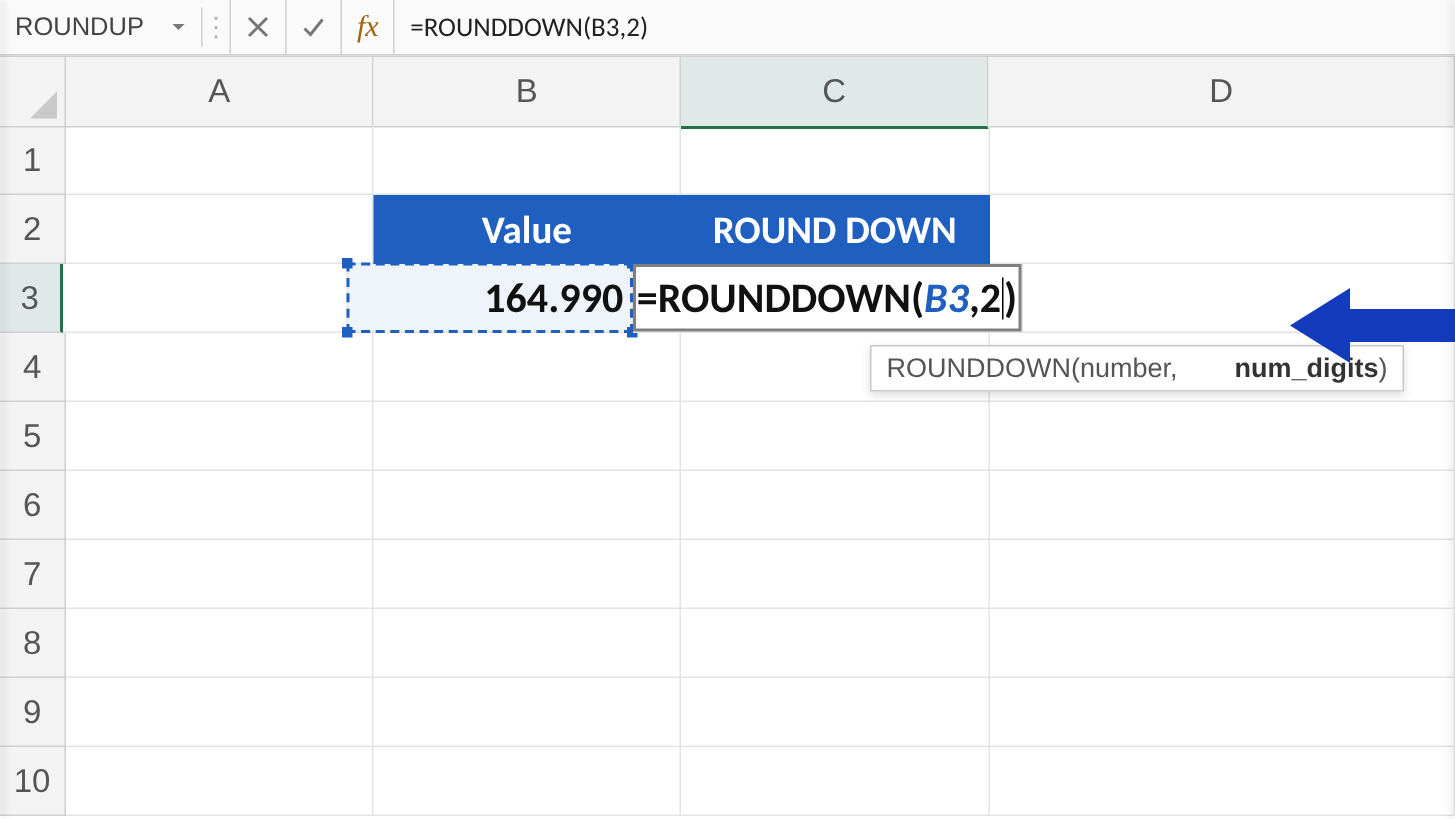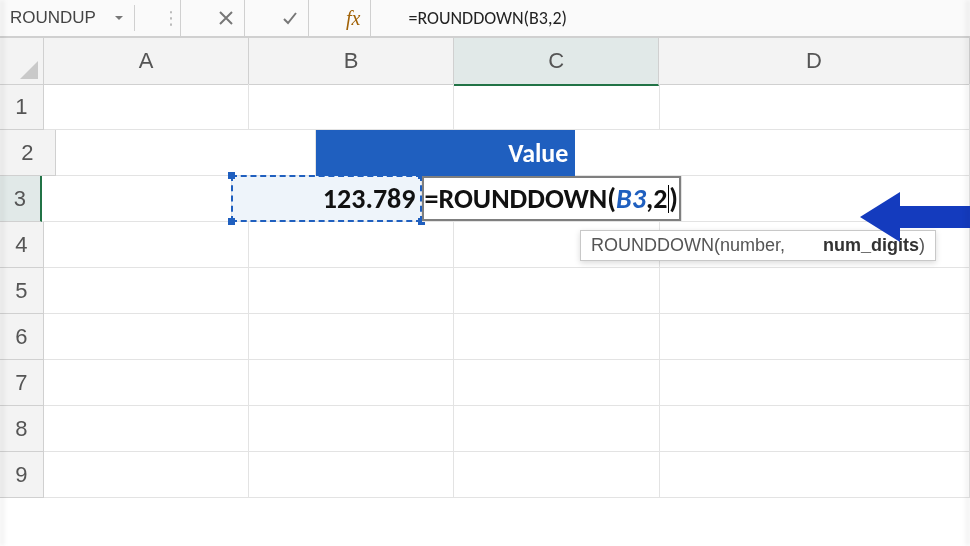--- a/index.html
+++ b/index.html
@@ -14,21 +14,20 @@
   }
 
   
   .fbar {
     display: flex;
     align-items: center;
     height: 36px;
     border-bottom: 1px solid #d0d0d0;
     background: #fafafa;
     font-size: 18px;
-    gap: 27px;
   }
   .namebox-wrap {
     position: relative;
     display: flex;
     align-items: center;
     border-right: 1px solid #d0d0d0;
     padding: 0 4px 0 8px;
   }
   .namebox {
     width: 100px;
@@ -137,21 +136,21 @@
     position:relative;
     overflow:visible;
     white-space:nowrap;
   }
 
   
   .hdrcell {
     background:#1f5fbf;
     color:#fff;
     font-weight:bold;
-    text-align:right;
+    text-align:center;
     font-size:26px;
     border-right:1px solid #1f5fbf;
     border-bottom:1px solid #1f5fbf;
   }
   .valcell {
     background:#eef4fa;
     font-weight:bold;
     text-align:right;
     font-size:28px;
     color:#111;
@@ -268,28 +267,29 @@
     <div class="cell col-w"></div>
     <div class="cell col-w"></div>
     <div class="cell col-w"></div>
     <div class="cell colD-w"></div>
   </div>
 
   <div class="row">
     <div class="rowhead">2</div>
     <div class="cell col-w"></div>
     <div class="cell col-w hdrcell">Value</div>
+    <div class="cell col-w hdrcell">ROUND DOWN</div>
     <div class="cell colD-w"></div>
   </div>
 
   <div class="row">
     <div class="rowhead active">3</div>
     <div class="cell col-w"></div>
     <div class="cell col-w valcell" style="position:relative;">
-      <span>123.789</span>
+      <span>164.990</span>
       <div class="ref-outline"></div>
       <div class="ref-handle tl"></div>
       <div class="ref-handle tr"></div>
       <div class="ref-handle bl"></div>
       <div class="ref-handle br"></div>
     </div>
     <div class="cell col-w editcell" style="position:relative;">
       <span>=</span><span>ROUNDDOWN</span><span>(</span><span class="ref">B3</span><span>,</span><span class="num">2</span><span class="caret"></span><span>)</span>
       <div class="editcell-outline"></div>
     </div>
@@ -331,20 +331,27 @@
       <div class="cell col-w"></div>
       <div class="cell colD-w"></div>
     </div>
   <div class="row">
       <div class="rowhead">9</div>
       <div class="cell col-w"></div>
       <div class="cell col-w"></div>
       <div class="cell col-w"></div>
       <div class="cell colD-w"></div>
     </div>
+  <div class="row">
+      <div class="rowhead">10</div>
+      <div class="cell col-w"></div>
+      <div class="cell col-w"></div>
+      <div class="cell col-w"></div>
+      <div class="cell colD-w"></div>
+    </div>
 
 </div>
 
 <div class="tooltip">
   <span>ROUNDDOWN</span><span>(</span><span>number</span><span>, </span><b>num_digits</b><span>)</span>
 </div>
 
 <div class="bigarrow">
   <svg viewBox="0 0 110 54">
       <path d="M0 27 L40 2 L40 16 L110 16 L110 38 L40 38 L40 52 Z"></path>

